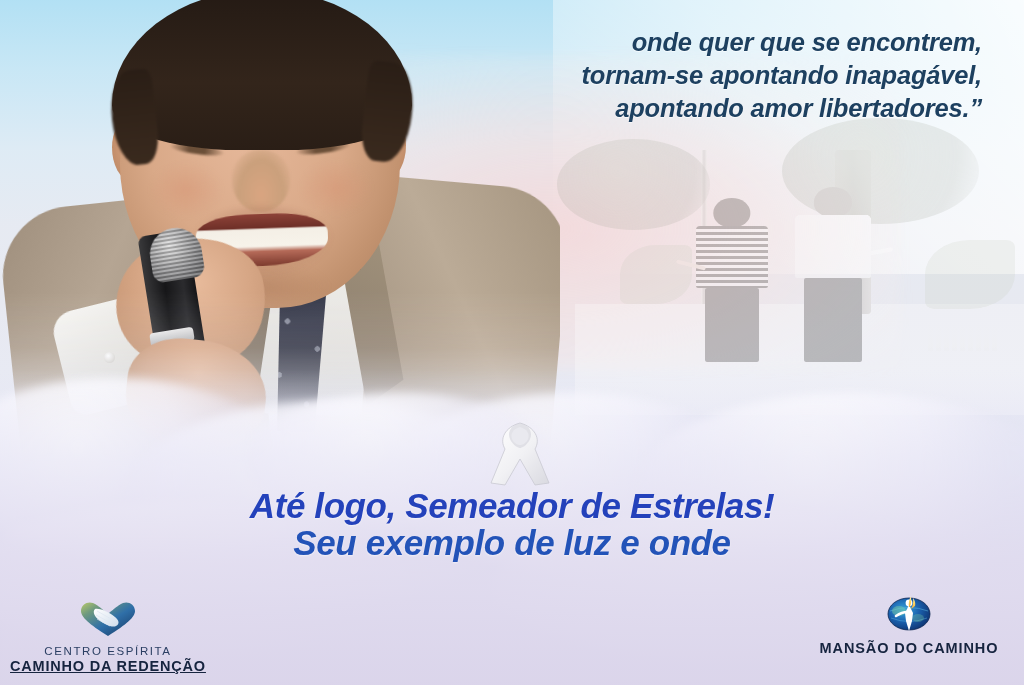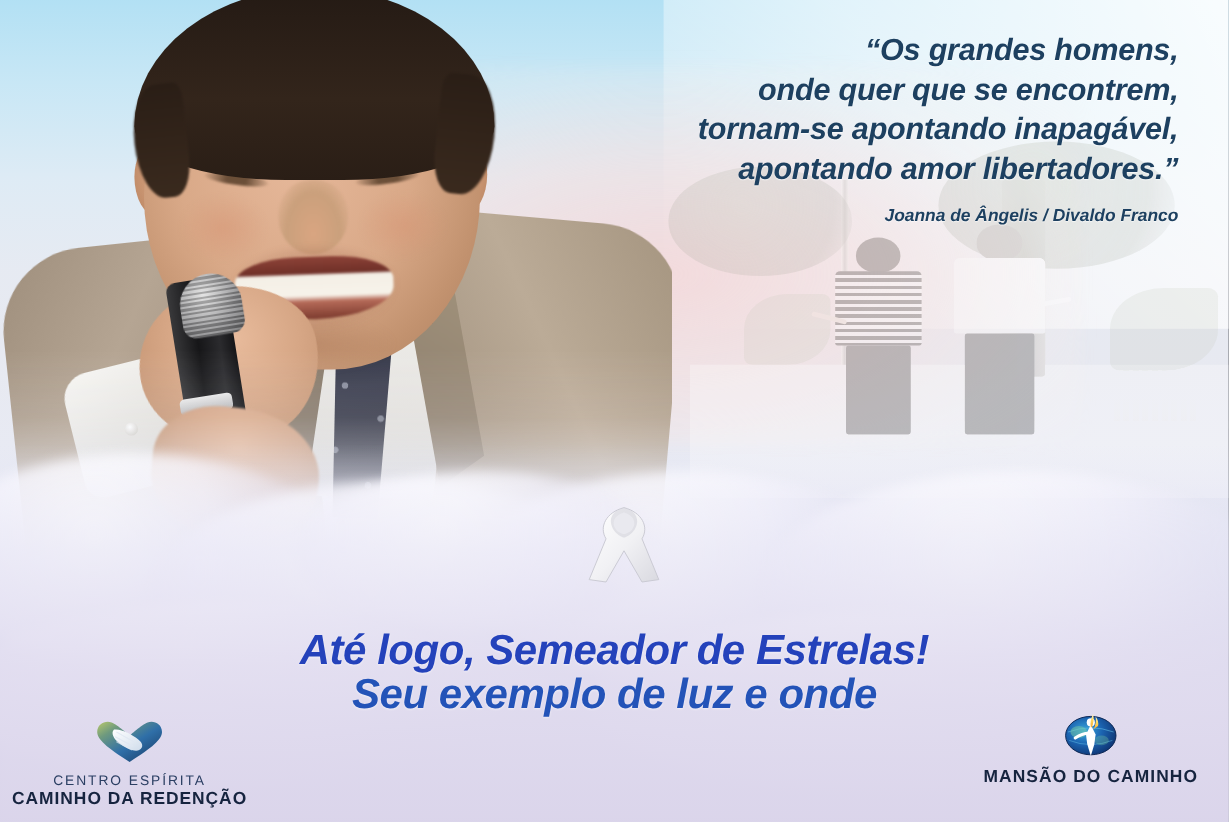--- a/index.html
+++ b/index.html
@@ -402,21 +402,21 @@
   .headline {
     position: absolute;
     left: 0; right: 0;
     top: 487px;
     text-align: center;
     font-style: italic;
     font-weight: bold;
     letter-spacing: -0.4px;
     line-height: 37px;
   }
-  .hl1 { display: block; font-size: 35px; color: #2442bb; text-shadow: 0 1px 2px rgba(255,255,255,0.55); margin-top: 36px; }
+  .hl1 { display: block; font-size: 35px; color: #2442bb; text-shadow: 0 1px 2px rgba(255,255,255,0.55); }
   .hl2 { display: block; font-size: 35px; color: #2353b8; text-shadow: 0 1px 2px rgba(255,255,255,0.55); }
   .hl3 { display: block; font-size: 35px; color: #1f6fbe; text-shadow: 0 1px 2px rgba(255,255,255,0.55); }
 
   
   .logo-left {
     position: absolute;
     left: 8px;
     bottom: 10px;
     width: 200px;
     text-align: center;
@@ -437,20 +437,21 @@
     color: #2b3f63;
     line-height: 13px;
   }
   .logo-l2 {
     display: block;
     font-size: 14.5px;
     font-weight: bold;
     letter-spacing: 0.8px;
     color: #16243f;
     line-height: 17px;
+    text-decoration: underline;
   }
   .logo-r1 {
     display: block;
     font-size: 14.5px;
     font-weight: bold;
     letter-spacing: 0.9px;
     color: #16243f;
     line-height: 17px;
   }
 </style>
@@ -530,26 +531,24 @@
     <div class="cloud" style="left:38%;bottom:30%;width:36%;height:46%;"></div>
     <div class="cloud" style="left:62%;bottom:26%;width:42%;height:50%;"></div>
     <div class="cloud" style="left:-4%;bottom:8%;width:46%;height:40%;"></div>
     <div class="cloud" style="left:48%;bottom:6%;width:50%;height:40%;"></div>
     <div class="cloud" style="left:24%;bottom:42%;width:30%;height:34%;"></div>
     <div class="cloud-haze"></div>
   </div>
   <div class="bg-lilac-bottom"></div>
 
   <div class="quote">
-    <span class="quote-line">“Os grandes homens,</span>
     <span class="quote-line">onde quer que se encontrem,</span>
     <span class="quote-line">tornam-se apontando inapagável,</span>
     <span class="quote-line">apontando amor libertadores.”</span>
   </div>
-  <div class="attribution">Joanna de Ângelis / Divaldo Franco</div>
 
   <div class="ribbon">
     <svg width="70" height="78" viewBox="0 0 70 78">
       <defs>
         <linearGradient id="rg" x1="0" y1="0" x2="1" y2="1">
           <stop offset="0%" stop-color="#ffffff"></stop>
           <stop offset="52%" stop-color="#f1f1f4"></stop>
           <stop offset="100%" stop-color="#d9d9e0"></stop>
         </linearGradient>
       </defs>

